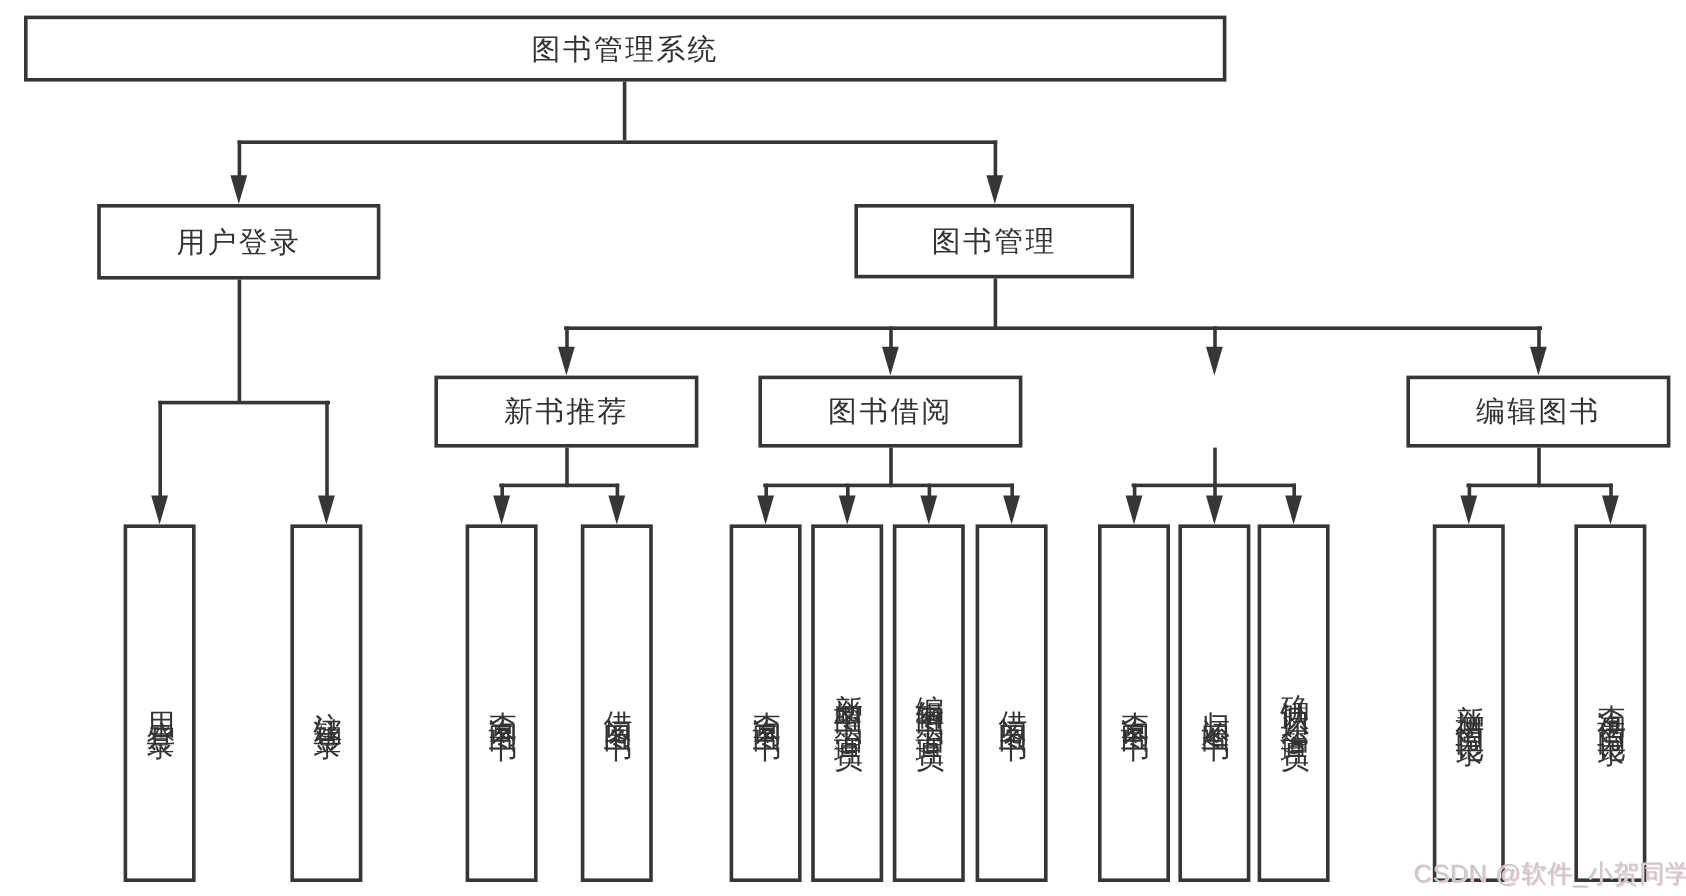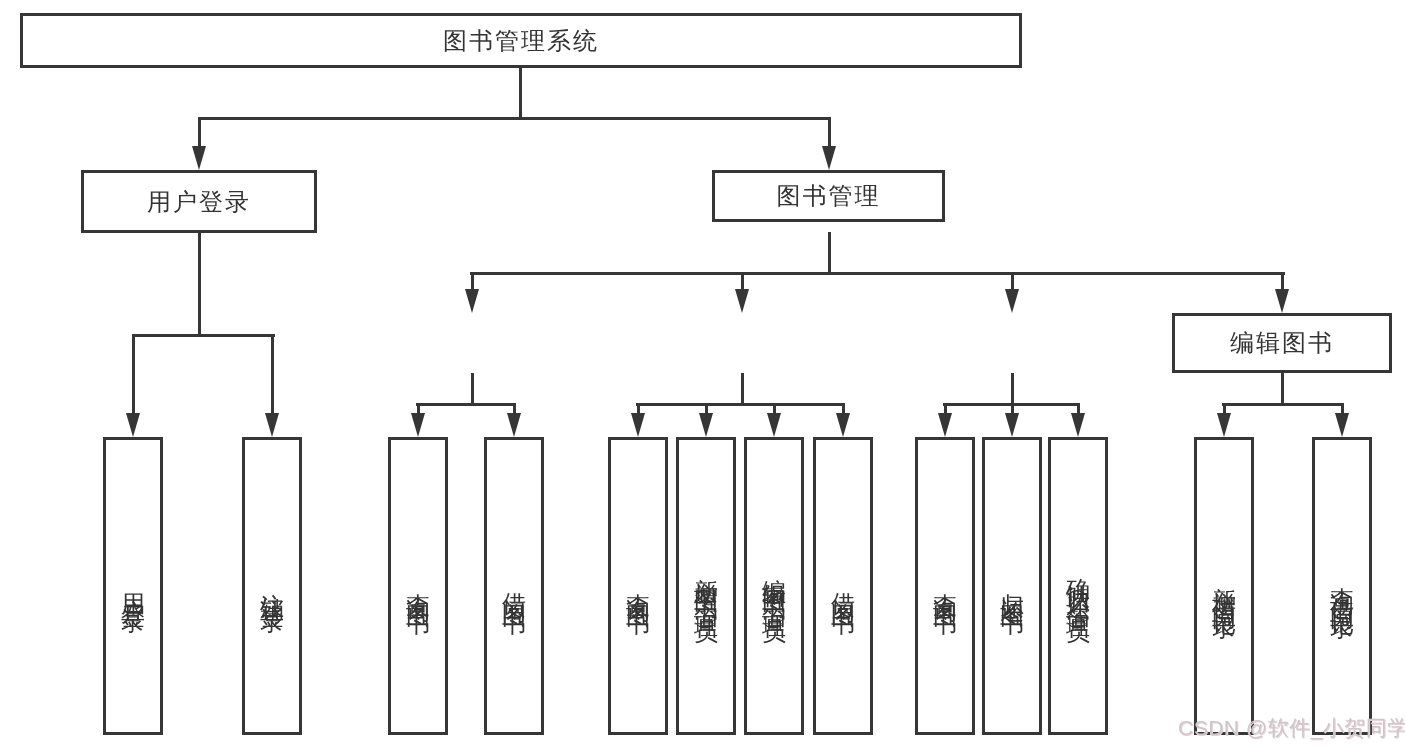--- a/index.html
+++ b/index.html
@@ -60,21 +60,21 @@
   <div class="vline" style="left:519px;top:68px;height:49px;"></div>
   <div class="hline" style="left:198px;top:117px;width:633px;"></div>
   <div class="vline" style="left:198px;top:117px;height:30px;"></div>
   <div class="arrow" style="left:192px;top:146px;"></div>
   <div class="vline" style="left:828px;top:117px;height:30px;"></div>
   <div class="arrow" style="left:822px;top:146px;"></div>
 
   <div class="node h-node" style="left:81px;top:170px;width:236px;height:63px;">
     <span>用户登录</span>
   </div>
-  <div class="node h-node" style="left:712px;top:170px;width:233px;height:52px;">
+  <div class="node h-node" style="left:712px;top:170px;width:233px;height:62px;">
     <span>图书管理</span>
   </div>
 
   <div class="vline" style="left:198px;top:233px;height:103px;"></div>
   <div class="hline" style="left:132px;top:334px;width:143px;"></div>
   <div class="vline" style="left:132px;top:334px;height:80px;"></div>
   <div class="arrow" style="left:126px;top:413px;"></div>
   <div class="vline" style="left:271px;top:334px;height:80px;"></div>
   <div class="arrow" style="left:265px;top:413px;"></div>
 
@@ -82,20 +82,26 @@
   <div class="hline" style="left:470px;top:272px;width:815px;"></div>
   <div class="vline" style="left:471px;top:272px;height:20px;"></div>
   <div class="arrow" style="left:465px;top:289px;"></div>
   <div class="vline" style="left:741px;top:272px;height:20px;"></div>
   <div class="arrow" style="left:735px;top:289px;"></div>
   <div class="vline" style="left:1011px;top:272px;height:20px;"></div>
   <div class="arrow" style="left:1005px;top:289px;"></div>
   <div class="vline" style="left:1281px;top:272px;height:20px;"></div>
   <div class="arrow" style="left:1275px;top:289px;"></div>
 
+  <div class="node h-node" style="left:362px;top:313px;width:220px;height:60px;">
+    <span>新书推荐</span>
+  </div>
+  <div class="node h-node" style="left:632px;top:313px;width:220px;height:60px;">
+    <span>图书借阅</span>
+  </div>
   <div class="node h-node" style="left:1172px;top:313px;width:220px;height:60px;">
     <span>编辑图书</span>
   </div>
 
   <div class="vline" style="left:471px;top:373px;height:33px;"></div>
   <div class="hline" style="left:416px;top:403px;width:100px;"></div>
   <div class="vline" style="left:417px;top:403px;height:12px;"></div>
   <div class="arrow" style="left:411px;top:413px;"></div>
   <div class="vline" style="left:513px;top:403px;height:12px;"></div>
   <div class="arrow" style="left:507px;top:413px;"></div>

